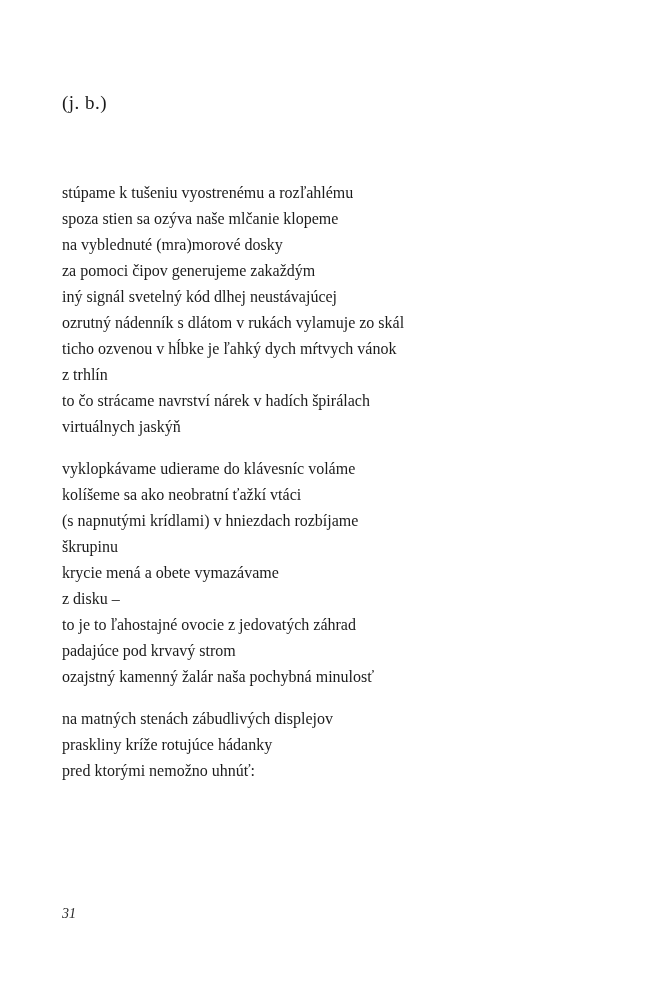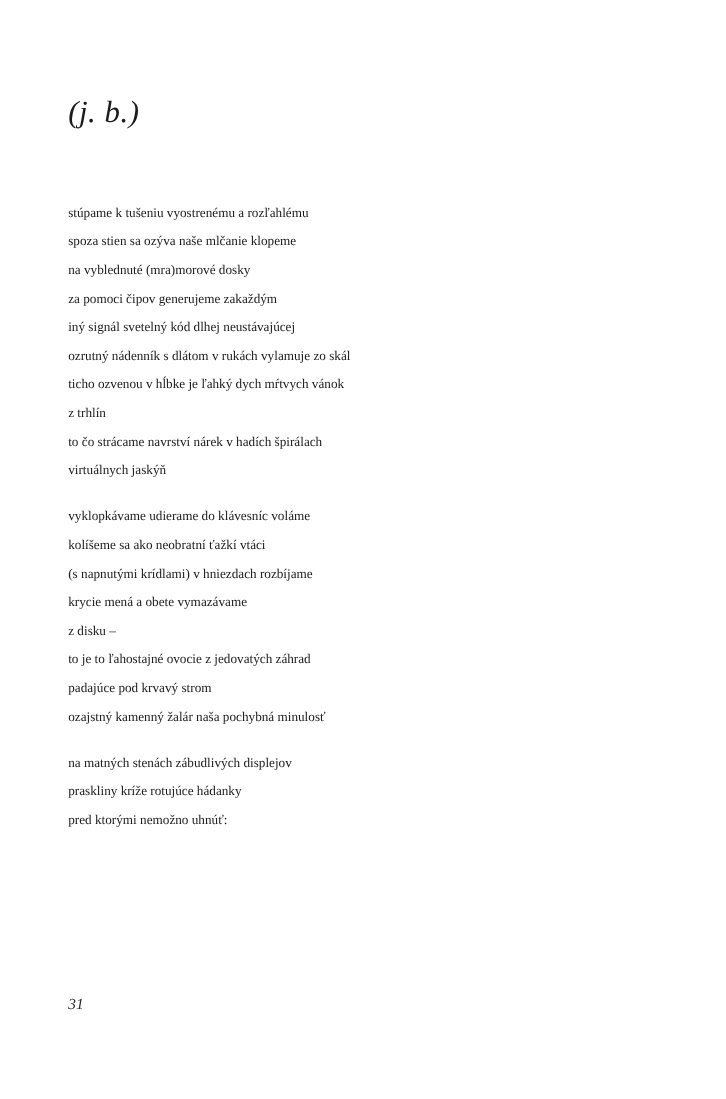--- a/index.html
+++ b/index.html
@@ -13,37 +13,36 @@
     height: 999px;
     background: #ffffff;
     overflow: hidden;
     font-family: "Liberation Serif", "DejaVu Serif", serif;
     color: #1b1b1b;
   }
   .dedication {
     position: absolute;
     left: 62px;
     top: 91px;
-    font-style: italic;
-    font-size: 28px;
+    font-size: 19px;
     line-height: 24px;
     letter-spacing: 0.5px;
     color: #1b1b1b;
   }
   .poem {
     position: absolute;
     left: 62px;
     top: 180px;
     width: 560px;
   }
   .stanza + .stanza {
     margin-top: 16px;
   }
   .line {
-    font-size: 12px;
+    font-size: 16px;
     line-height: 26px;
     white-space: pre;
     color: #1b1b1b;
   }
   .page-number {
     position: absolute;
     left: 62px;
     top: 906px;
     font-style: italic;
     font-size: 14px;
@@ -66,20 +65,21 @@
         <div class="line">ozrutný nádenník s dlátom v rukách vylamuje zo skál</div>
         <div class="line">ticho ozvenou v hĺbke je ľahký dych mŕtvych vánok</div>
         <div class="line">z trhlín</div>
         <div class="line">to čo strácame navrství nárek v hadích špirálach</div>
         <div class="line">virtuálnych jaskýň</div>
       </div>
       <div class="stanza">
         <div class="line">vyklopkávame udierame do klávesníc voláme</div>
         <div class="line">kolíšeme sa ako neobratní ťažkí vtáci</div>
         <div class="line">(s napnutými krídlami) v hniezdach rozbíjame</div>
+        <div class="line">škrupinu</div>
         <div class="line">krycie mená a obete vymazávame</div>
         <div class="line">z disku –</div>
         <div class="line">to je to ľahostajné ovocie z jedovatých záhrad</div>
         <div class="line">padajúce pod krvavý strom</div>
         <div class="line">ozajstný kamenný žalár naša pochybná minulosť</div>
       </div>
       <div class="stanza">
         <div class="line">na matných stenách zábudlivých displejov</div>
         <div class="line">praskliny kríže rotujúce hádanky</div>
         <div class="line">pred ktorými nemožno uhnúť:</div>

